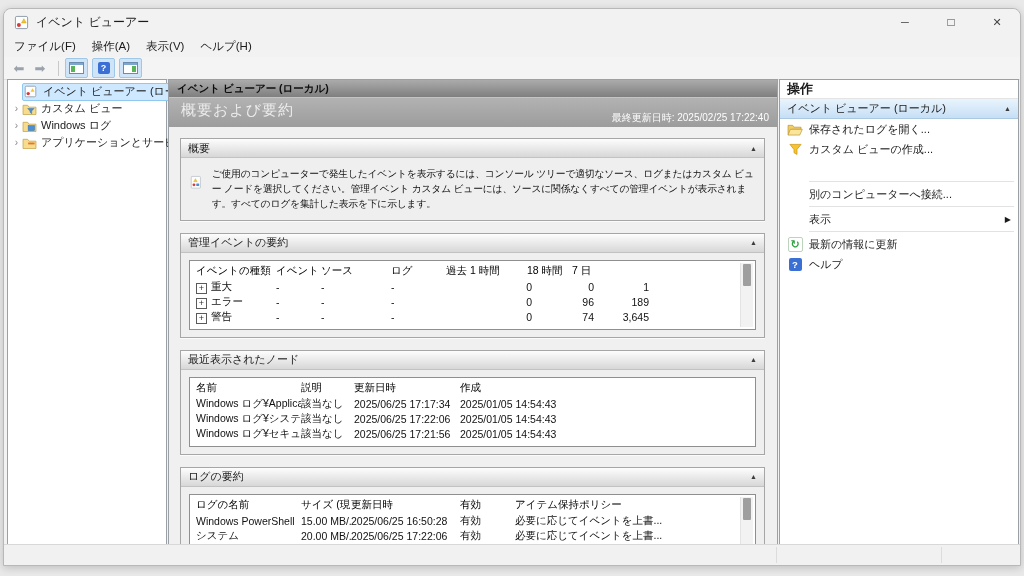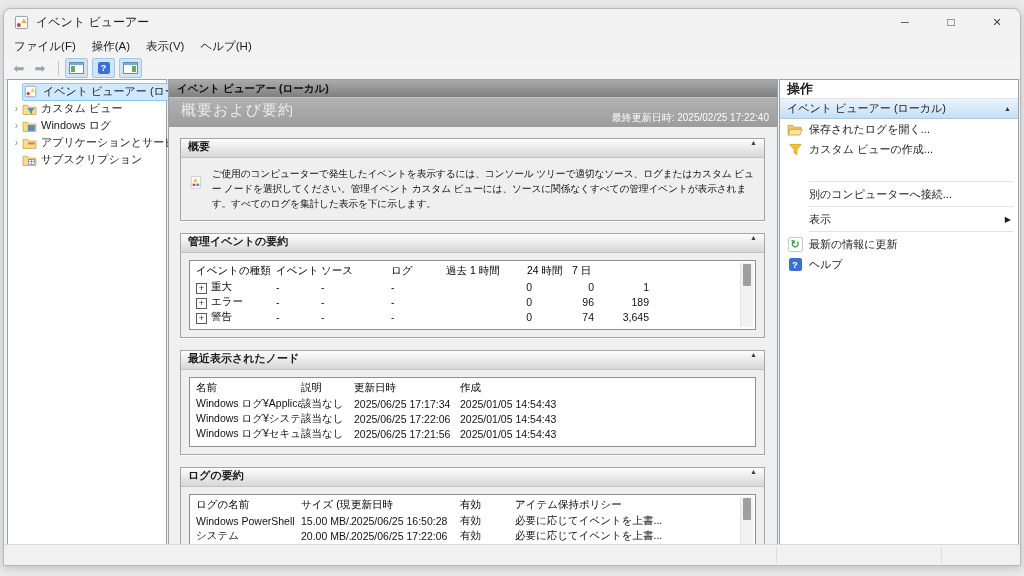--- a/index.html
+++ b/index.html
@@ -46,21 +46,21 @@
   .ticon{width:16px;height:14px;margin-right:3px;display:flex;align-items:center;flex:0 0 16px;}
   .selbox{display:flex;align-items:center;background:#cde8ff;border:1px solid #90c8f0;border-radius:2px;padding:0 3px 0 1px;height:16px;}
   .selbox .ticon{margin-right:3px;}
   
   .crumb{height:17px;background:linear-gradient(#ababab,#7f7f7f);display:flex;align-items:center;padding:0 8px;font-size:10.5px;font-weight:bold;color:#0d0d0d;flex:0 0 17px;}
   .banner{height:29px;background:linear-gradient(#b2b2b2,#9c9c9c);position:relative;flex:0 0 29px;border-top:1px solid #c4c4c4;}
   .banner .ptitle{position:absolute;left:12px;top:3px;font-size:15px;color:#ececec;letter-spacing:1px;}
   .banner .refresh{position:absolute;right:8px;bottom:2px;font-size:10px;color:#fdfdfd;}
   .content{flex:1;padding:11px 12px 0 11px;overflow:hidden;background:#f0f0f0;}
   .section{border:1px solid #a6a6a6;margin-bottom:12px;background:#efefef;box-shadow:0 1px 0 rgba(255,255,255,.7);}
-  .sechdr{height:18px;background:linear-gradient(#fdfdfd,#d7d7d7);border-bottom:1px solid #c2c2c2;display:flex;padding:0 7px;font-size:11px;font-weight:bold;color:#1b1b1b;gap:20px;}
+  .sechdr{height:18px;background:linear-gradient(#fdfdfd,#d7d7d7);border-bottom:1px solid #c2c2c2;display:flex;align-items:center;padding:0 7px;font-size:11px;font-weight:normal;color:#1b1b1b;gap:20px;}
   .caret{margin-left:auto;font-size:7px;color:#3c3c3c;}
   .secbody{padding:8px 9px;}
   .ovbody{display:flex;gap:10px;align-items:flex-start;}
   .ovtext{font-size:9.8px;line-height:1.55;color:#111;letter-spacing:-0.2px;}
   
   .tablebox{background:#fff;border:1px solid #8f8f8f;position:relative;padding:1px 17px 4px 6px;}
   .trow{display:grid;align-items:center;height:15px;font-size:10.5px;color:#111;white-space:nowrap;}
   .trow.thead{height:18px;color:#000;}
   .tc{overflow:hidden;padding-right:4px;}
   .g-admin-h{grid-template-columns:80px 45px 70px 55px 81px 45px auto;}
@@ -174,31 +174,20 @@
         <div class="titem">
           <span class="expander">›</span>
           <span class="ticon">
             <svg width="15" height="12" viewBox="0 0 16 13">
                 <path d="M1 2.5h5l1.5 2H15v8H1z" fill="#f6dc8c" stroke="#c2a048" stroke-width="0.8"></path>
                 <rect x="6.5" y="6" width="7" height="2" fill="#e8732a"></rect>
               </svg>
           </span>
           <span class="tlabel">アプリケーションとサービス ログ</span>
         </div>
-        <div class="titem">
-          <span class="expander"></span>
-          <span class="ticon">
-            <svg width="15" height="12" viewBox="0 0 16 13">
-                <path d="M1 2.5h5l1.5 2H15v8H1z" fill="#f6dc8c" stroke="#c2a048" stroke-width="0.8"></path>
-                <rect x="7" y="6" width="6.5" height="5" fill="#fff" stroke="#2f6cae" stroke-width="0.6"></rect>
-                <path d="M7 8h6.5M10.2 6v5" stroke="#2f6cae" stroke-width="0.6"></path>
-              </svg>
-          </span>
-          <span class="tlabel">サブスクリプション</span>
-        </div>
       </div>
     </div>
 
     <div class="pane pane-center">
       <div class="crumb">イベント ビューアー (ローカル)</div>
       <div class="banner">
         <div class="ptitle">概要および要約</div>
         <div class="refresh">最終更新日時: 2025/02/25 17:22:40</div>
       </div>
       <div class="content">
@@ -225,21 +214,21 @@
             <span class="caret">▲</span>
           </div>
           <div class="secbody" style="padding:7px 8px;">
             <div class="tablebox">
                 <div class="trow thead g-admin-h">
                   <div class="tc c0">イベントの種類</div>
                   <div class="tc c1">イベント ID</div>
                   <div class="tc c2">ソース</div>
                   <div class="tc c3">ログ</div>
                   <div class="tc c4">過去 1 時間</div>
-                  <div class="tc c5">24 時間</div>
+                  <div class="tc c5">18 時間</div>
                   <div class="tc c6">7 日</div>
                 </div>
                 <div class="trow g-admin">
                   <div class="tc c0"><span class="plusbox">+</span>重大</div>
                   <div class="tc c1">-</div>
                   <div class="tc c2">-</div>
                   <div class="tc c3">-</div>
                   <div class="tc c4">0</div>
                   <div class="tc c5">0</div>
                   <div class="tc c6">1</div>

